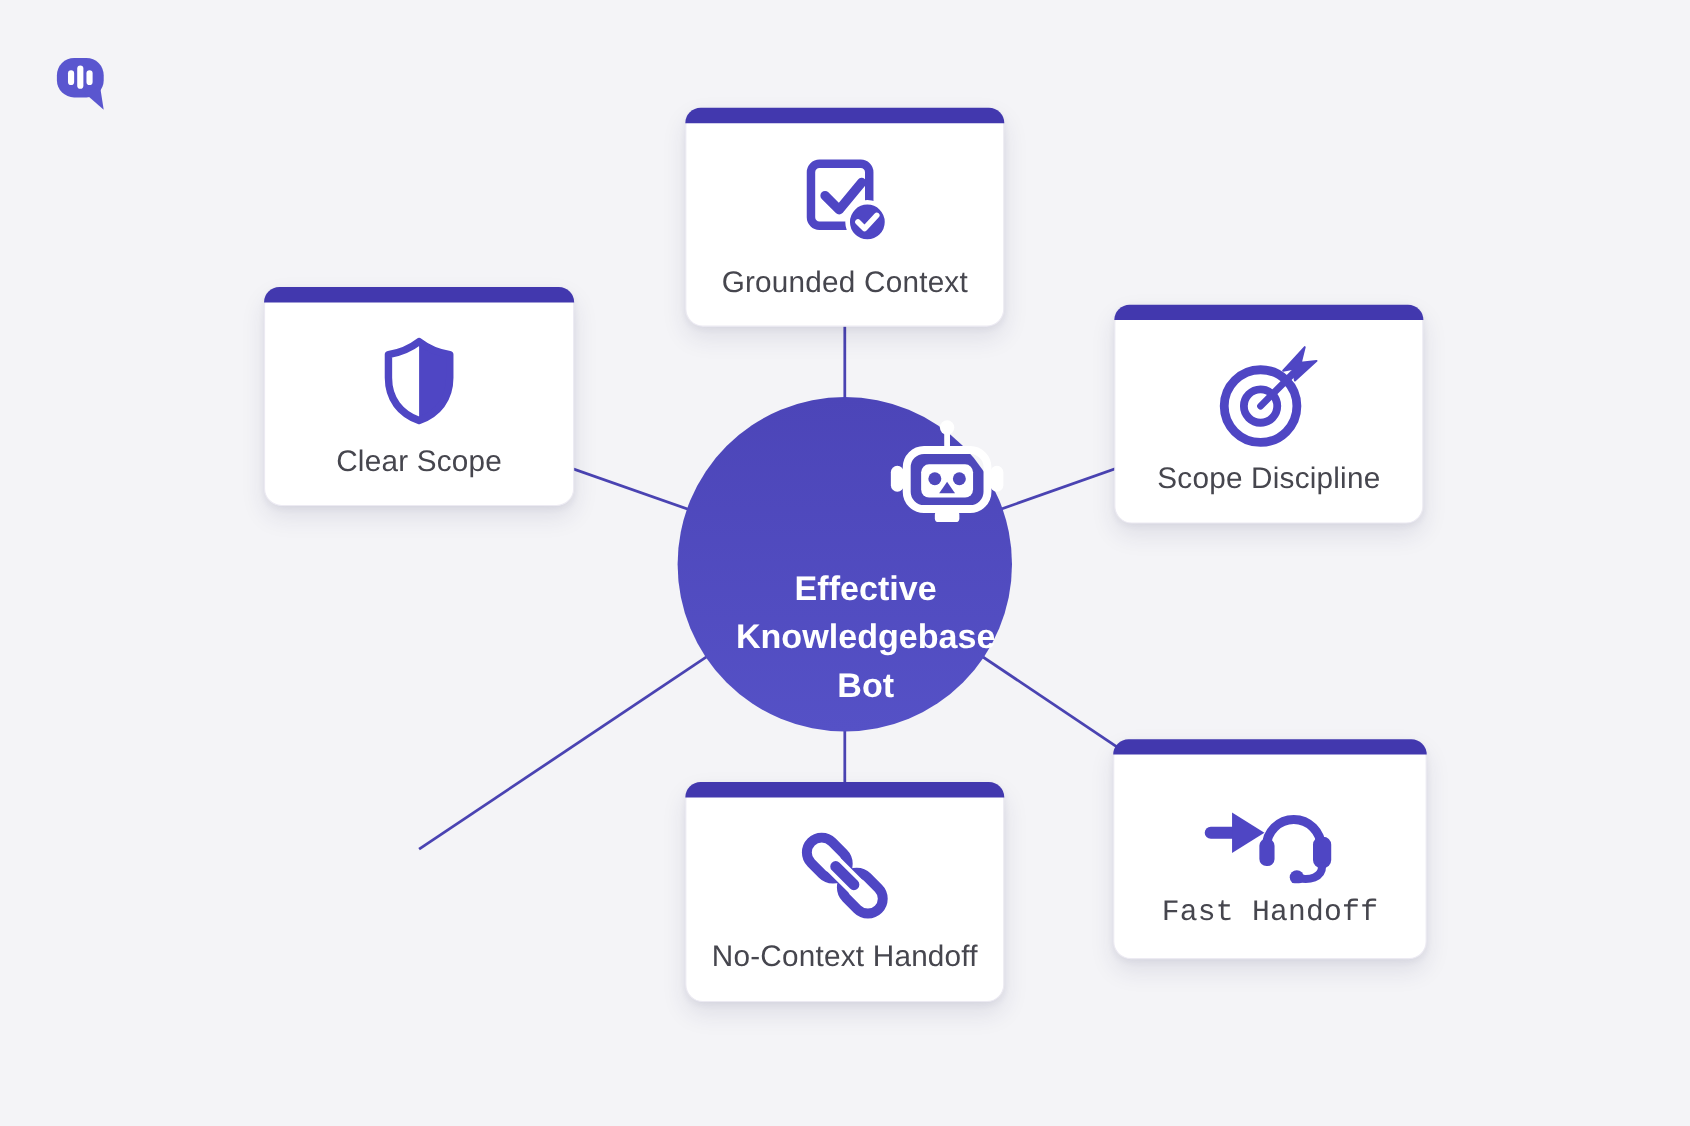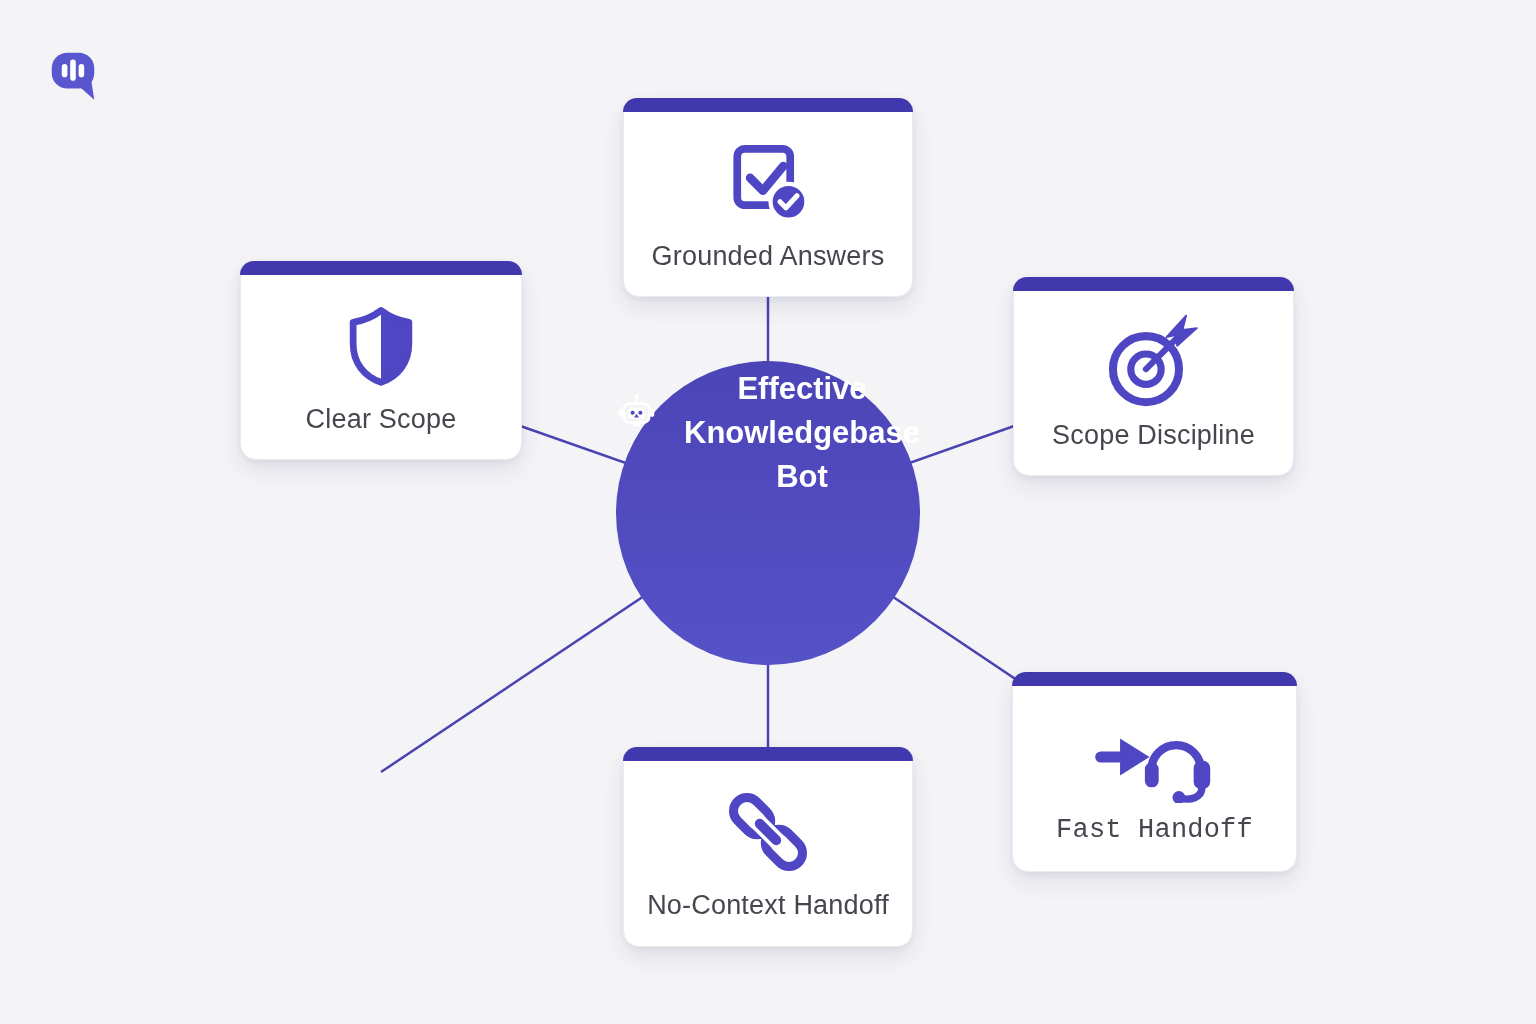--- a/index.html
+++ b/index.html
@@ -32,28 +32,28 @@
   .card-label{
     margin-top:8px;
     font-size:27px;color:#46464e;font-weight:500;letter-spacing:0.2px;
     white-space:nowrap;
   }
 
   .card-grounded {left:623px; top:98px;  width:290px; height:199px;}
   .card-scope    {left:240px; top:261px; width:282px; height:199px;}
   .card-intent   {left:1013px;top:277px; width:281px; height:199px;}
   .card-context  {left:240px; top:673px; width:283px; height:199px;}
-  .card-nocontext{left:623px; top:711px; width:290px; height:200px;margin-top:36px;}
+  .card-nocontext{left:623px; top:711px; width:290px; height:200px;}
   .card-fast     {left:1012px;top:672px; width:285px; height:200px;font-family:Liberation Mono, monospace;}
 
   .center-circle{
     position:absolute;left:616px;top:361px;width:304px;height:304px;
     border-radius:50%;
     background:linear-gradient(180deg,#4c45b8 0%,#5551c6 100%);
-    display:flex;align-items:flex-start;justify-content:center;
+    display:flex;flex-direction:column;align-items:flex-end;justify-content:center;
     text-align:center;
     gap:27px;
   }
   .center-title{
     color:#ffffff;font-size:31px;font-weight:700;line-height:1.42;
     width:266px;margin-top:6px;
   }
 </style>
 </head>
 <body>
@@ -80,21 +80,21 @@
   <div class="card card-grounded">
     <div class="card-topbar"></div>
     <div class="card-icon">
       <svg width="82" height="82" viewBox="0 0 96 96">
         <rect x="12" y="8" width="62" height="66" rx="9" fill="none" stroke="#4f46c4" stroke-width="9"></rect>
         <path d="M27 42 L42 57 L66 28" fill="none" stroke="#4f46c4" stroke-width="10" stroke-linecap="round" stroke-linejoin="round"></path>
         <circle cx="72" cy="70" r="21" fill="#4f46c4" stroke="#ffffff" stroke-width="5"></circle>
         <path d="M62 70 L69 77 L82 63" fill="none" stroke="#ffffff" stroke-width="6" stroke-linecap="round" stroke-linejoin="round"></path>
       </svg>
     </div>
-    <div class="card-label">Grounded Answers</div>
+    <div class="card-label">Grounded Context</div>
   </div>
 
   <div class="card card-scope">
     <div class="card-topbar"></div>
     <div class="card-icon">
       <svg width="76" height="82" viewBox="0 0 90 96">
         <defs>
             <clipPath id="shield-right">
               <rect x="45" y="0" width="45" height="96"></rect>
             </clipPath>

